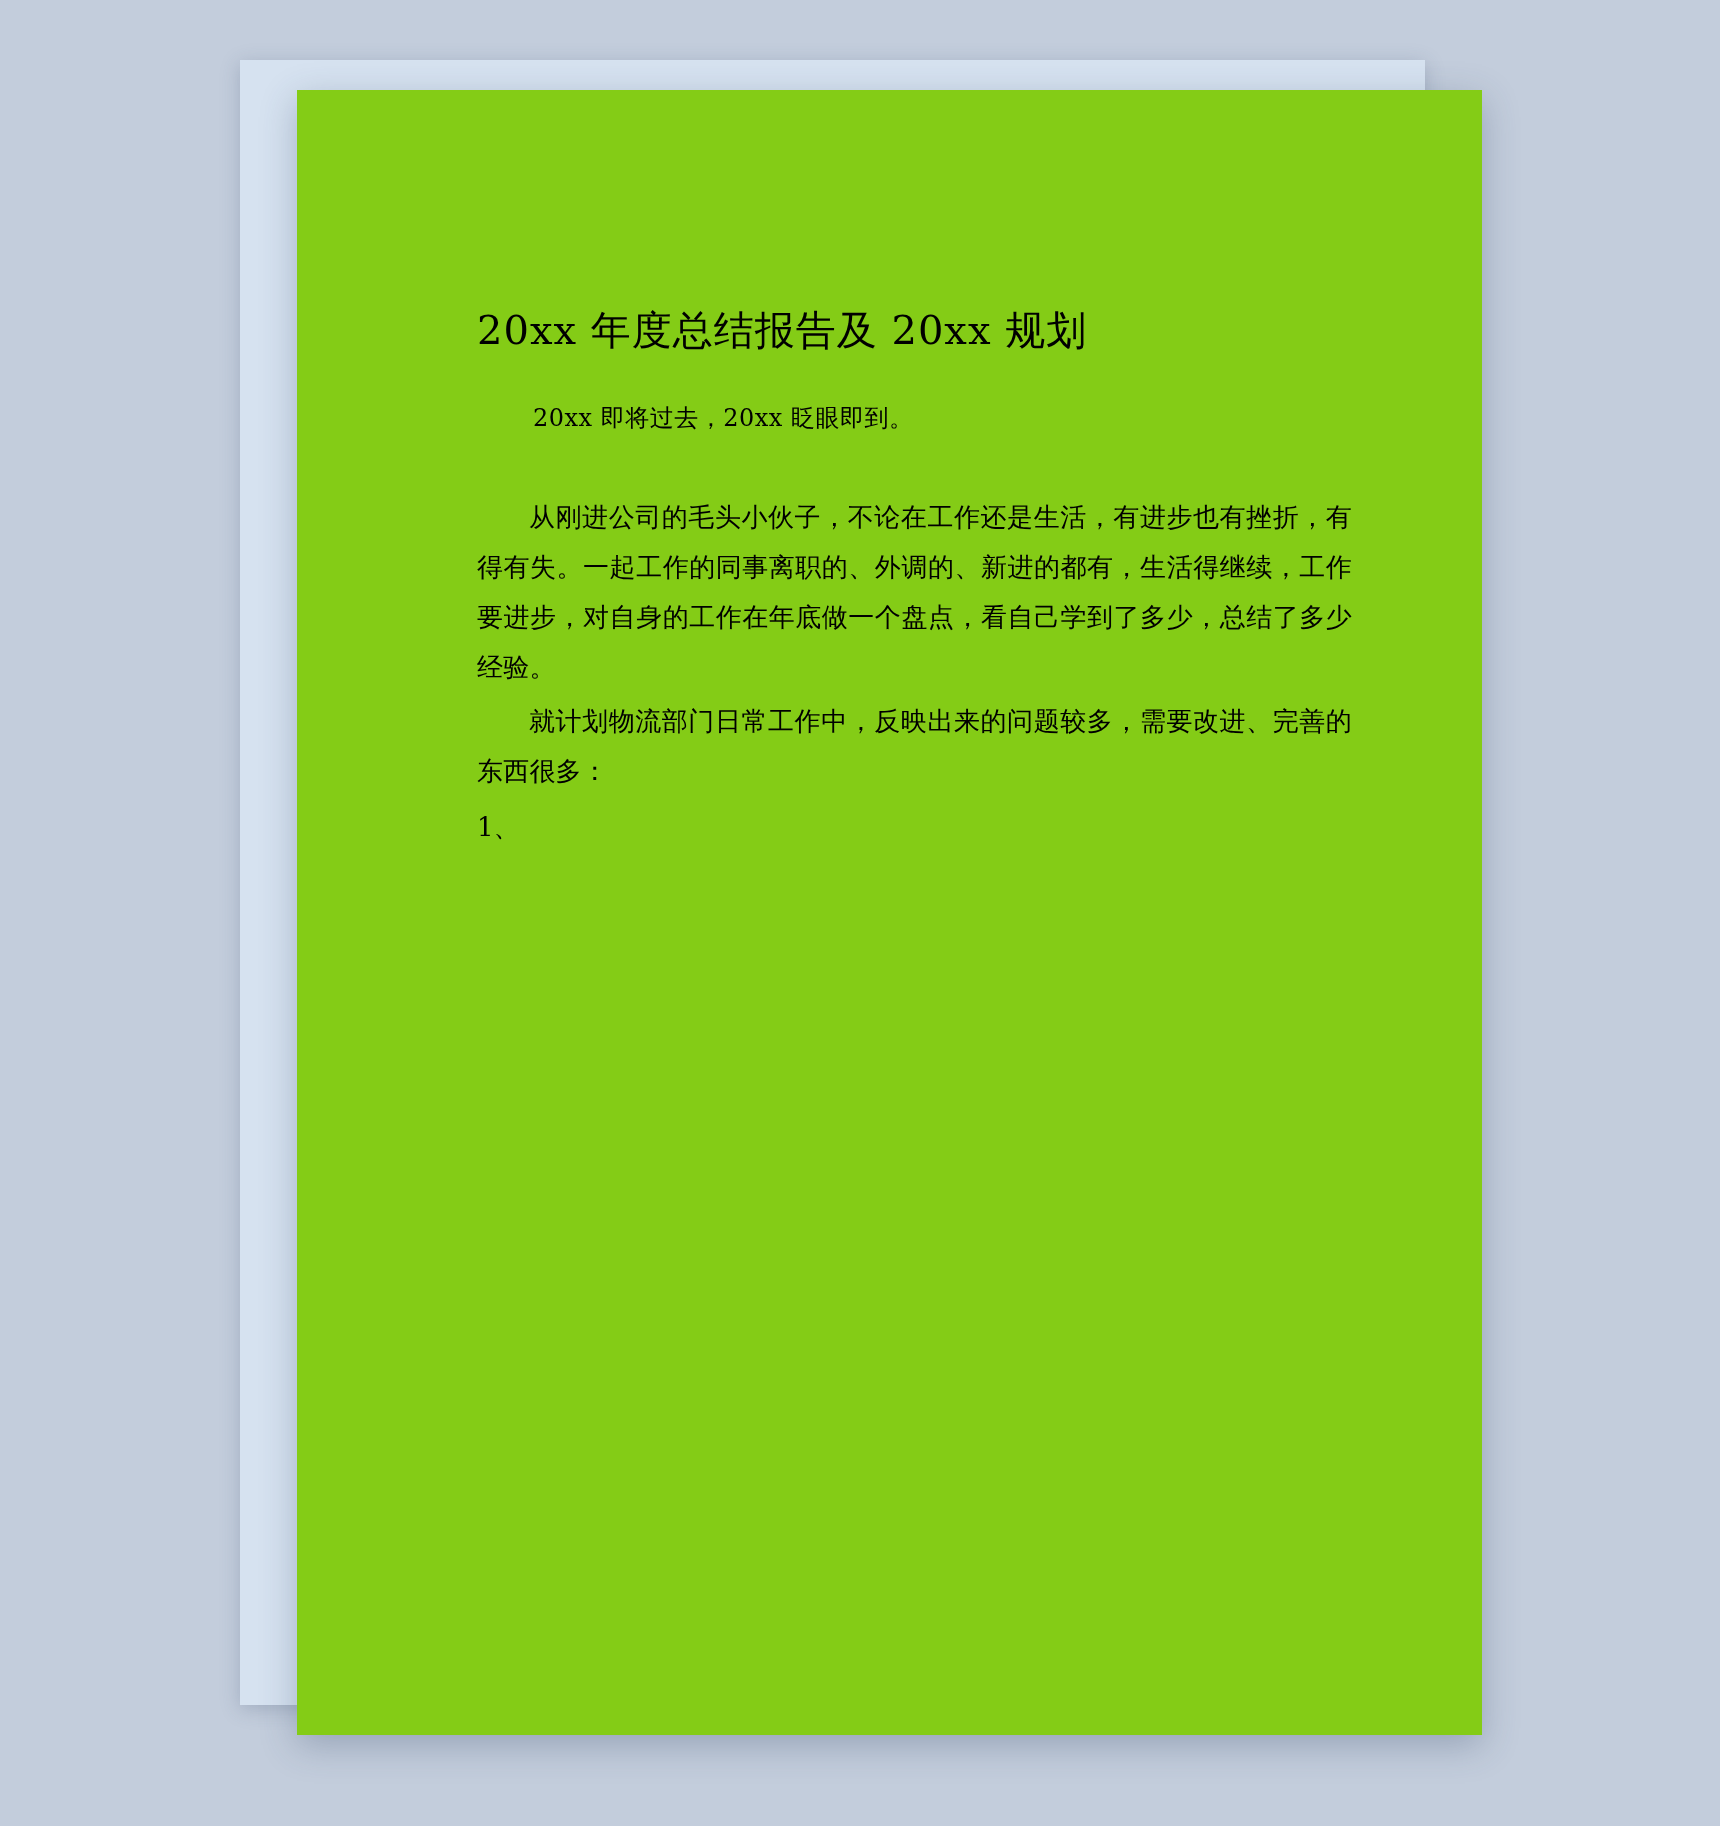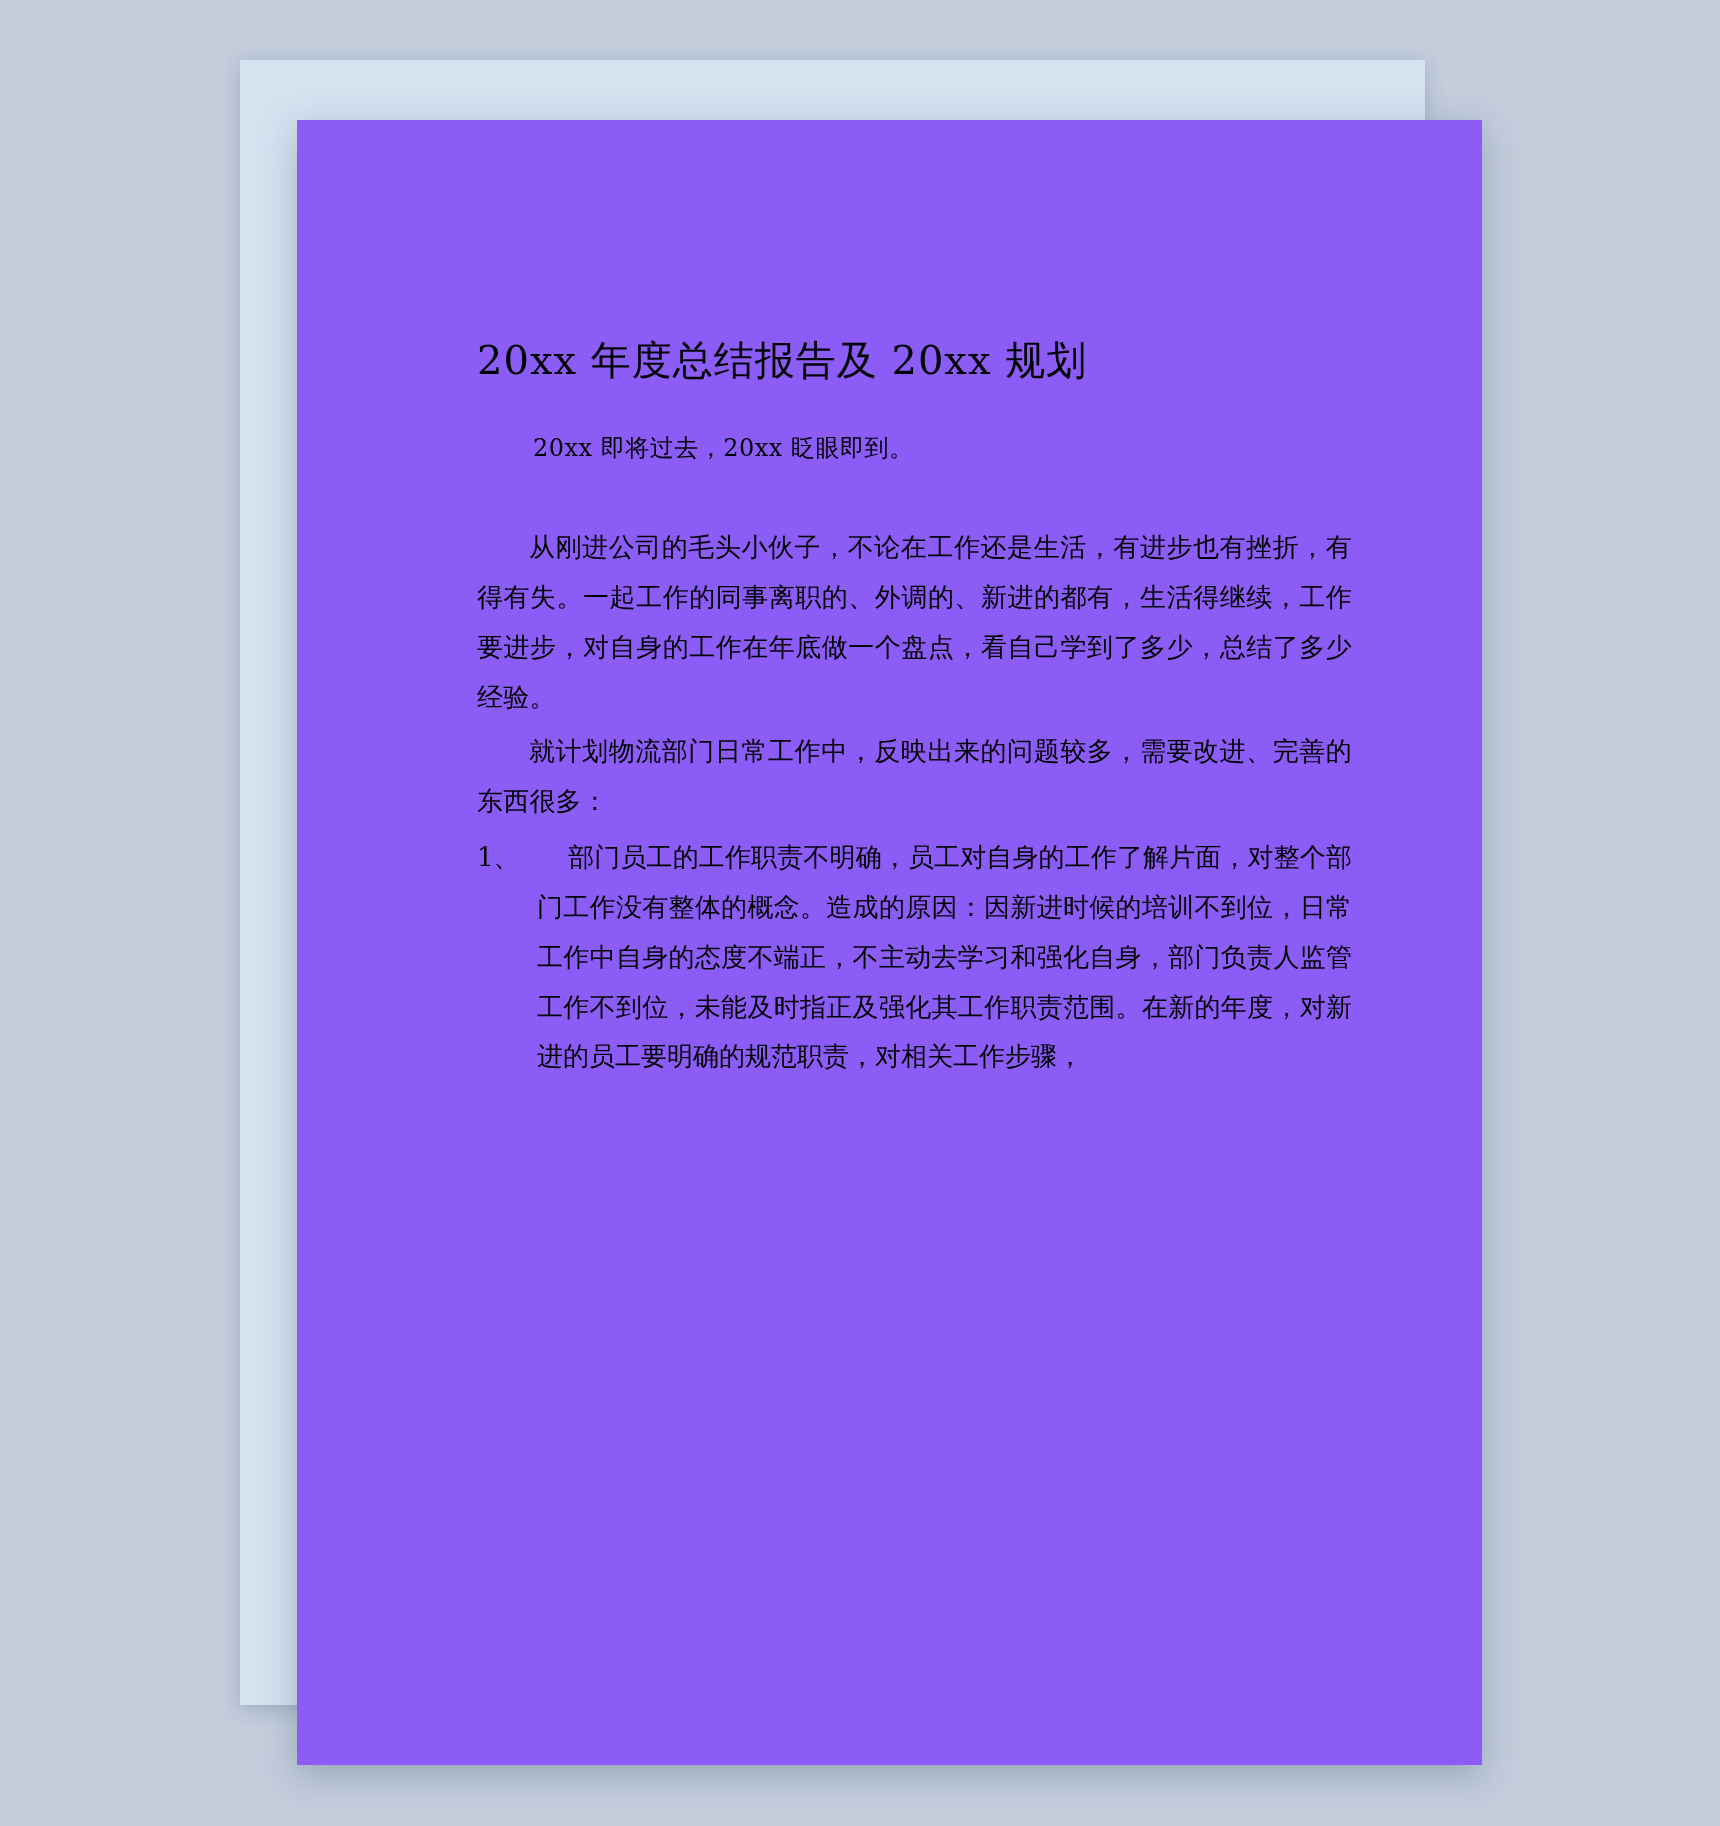--- a/index.html
+++ b/index.html
@@ -24,24 +24,24 @@
     width: 1185px;
     height: 1645px;
     background: #d6e2f0;
     box-shadow: 0 4px 18px rgba(60, 80, 110, 0.25);
   }
 
   
   .page {
     position: absolute;
     left: 297px;
-    top: 120px;
+    top: 90px;
     width: 1185px;
     height: 1645px;
-    background: #8b5cf6;
+    background: #84cc16;
     box-shadow: 0 10px 34px rgba(50, 70, 100, 0.30);
     box-sizing: border-box;
     padding: 0;
     overflow: hidden;
   }
 
   .page-inner {
     position: absolute;
     left: 0;
     top: 0;
@@ -121,18 +121,17 @@
     <div class="lead">20xx 即将过去，20xx 眨眼即到。</div>
 
     <p class="body-para">从刚进公司的毛头小伙子，不论在工作还是生活，有进步也有挫折，有得有失。一起工作的同事离职的、外调的、新进的都有，生活得继续，工作要进步，对自身的工作在年底做一个盘点，看自己学到了多少，总结了多少经验。</p>
 
 
     <p class="body-para">就计划物流部门日常工作中，反映出来的问题较多，需要改进、完善的东西很多：</p>
 
     <ol class="numbered">
       <li>
         <span class="li-marker">1、</span>
-        <span class="li-text">部门员工的工作职责不明确，员工对自身的工作了解片面，对整个部门工作没有整体的概念。造成的原因：因新进时候的培训不到位，日常工作中自身的态度不端正，不主动去学习和强化自身，部门负责人监管工作不到位，未能及时指正及强化其工作职责范围。在新的年度，对新进的员工要明确的规范职责，对相关工作步骤，</span>
       </li>
     </ol>
 
   </div>
 </div>
 
 </body></html>

